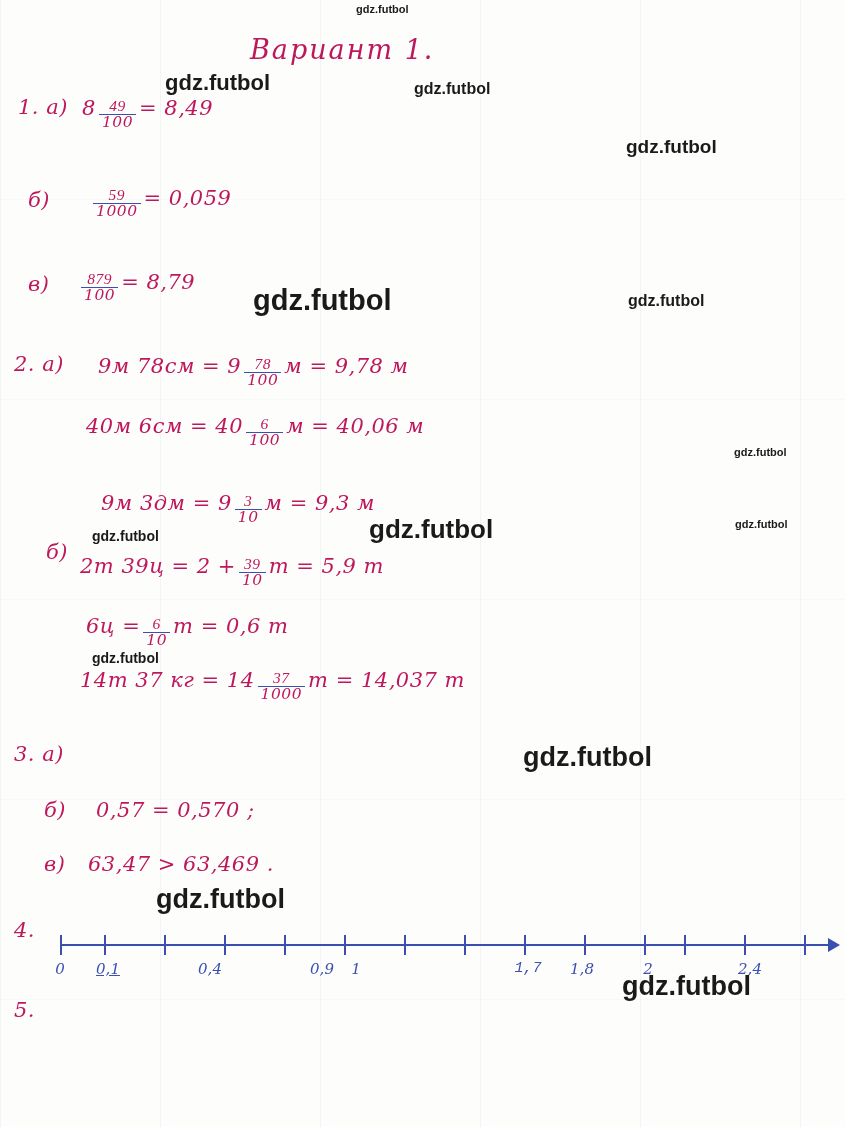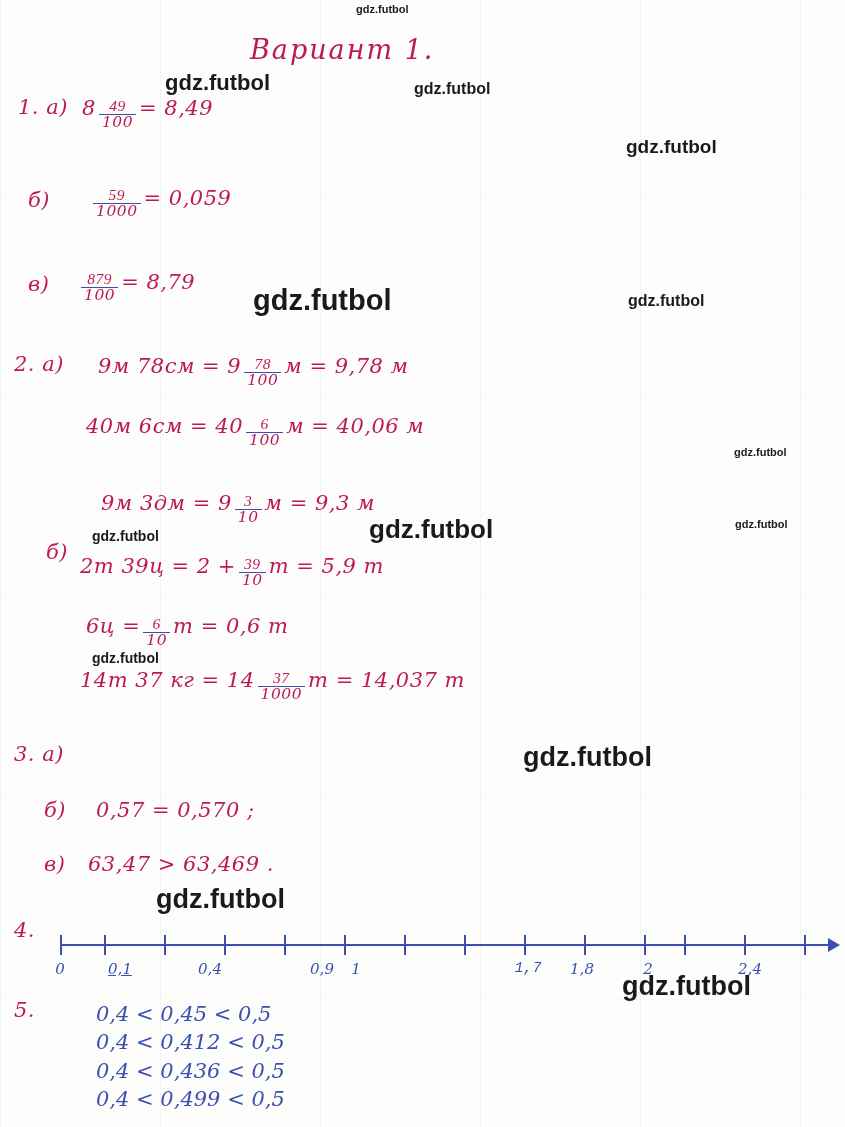--- a/index.html
+++ b/index.html
@@ -141,37 +141,31 @@
     <div class="tick" style="left:344px;"></div>
     <div class="tick" style="left:404px;"></div>
     <div class="tick" style="left:464px;"></div>
     <div class="tick" style="left:524px;"></div>
     <div class="tick" style="left:584px;"></div>
     <div class="tick" style="left:624px;"></div>
     <div class="tick" style="left:684px;"></div>
     <div class="tick" style="left:744px;"></div>
 
     <div class="lbl" style="left:0px;">0</div>
-    <div class="lbl" style="left:60px;text-decoration:underline;">0,1</div>
+    <div class="lbl" style="left:48px;text-decoration:underline;">0,1</div>
     <div class="lbl" style="left:150px;">0,4</div>
     <div class="lbl" style="left:262px;">0,9</div>
     <div class="lbl" style="left:296px;">1</div>
     <div class="lbl" style="left:468px;font-family:Liberation Mono, monospace;">1,7</div>
     <div class="lbl" style="left:522px;">1,8</div>
     <div class="lbl" style="left:588px;">2</div>
     <div class="lbl" style="left:690px;">2,4</div>
   </div>
 
   <div class="ink num" style="left:14px;top:998px;">5.</div>
-  <div class="stack" style="left:96px;top:1000px;">
-    <div>0,4 &lt; 0,45 &lt; 0,5</div>
-    <div>0,4 &lt; 0,412 &lt; 0,5</div>
-    <div>0,4 &lt; 0,436 &lt; 0,5</div>
-    <div>0,4 &lt; 0,499 &lt; 0,5</div>
-  </div>
 
   <div id="watermark-layer">
       <div class="wm" style="left: 356px; top: 3px; font-size: 11px;">gdz.futbol</div>
       <div class="wm" style="left: 165px; top: 70px; font-size: 22px;">gdz.futbol</div>
       <div class="wm" style="left: 414px; top: 80px; font-size: 16px;">gdz.futbol</div>
       <div class="wm" style="left: 626px; top: 136px; font-size: 19px;">gdz.futbol</div>
       <div class="wm" style="left: 253px; top: 284px; font-size: 29px;">gdz.futbol</div>
       <div class="wm" style="left: 628px; top: 292px; font-size: 16px;">gdz.futbol</div>
       <div class="wm" style="left: 734px; top: 446px; font-size: 11px;">gdz.futbol</div>
       <div class="wm" style="left: 369px; top: 514px; font-size: 26px;">gdz.futbol</div>

